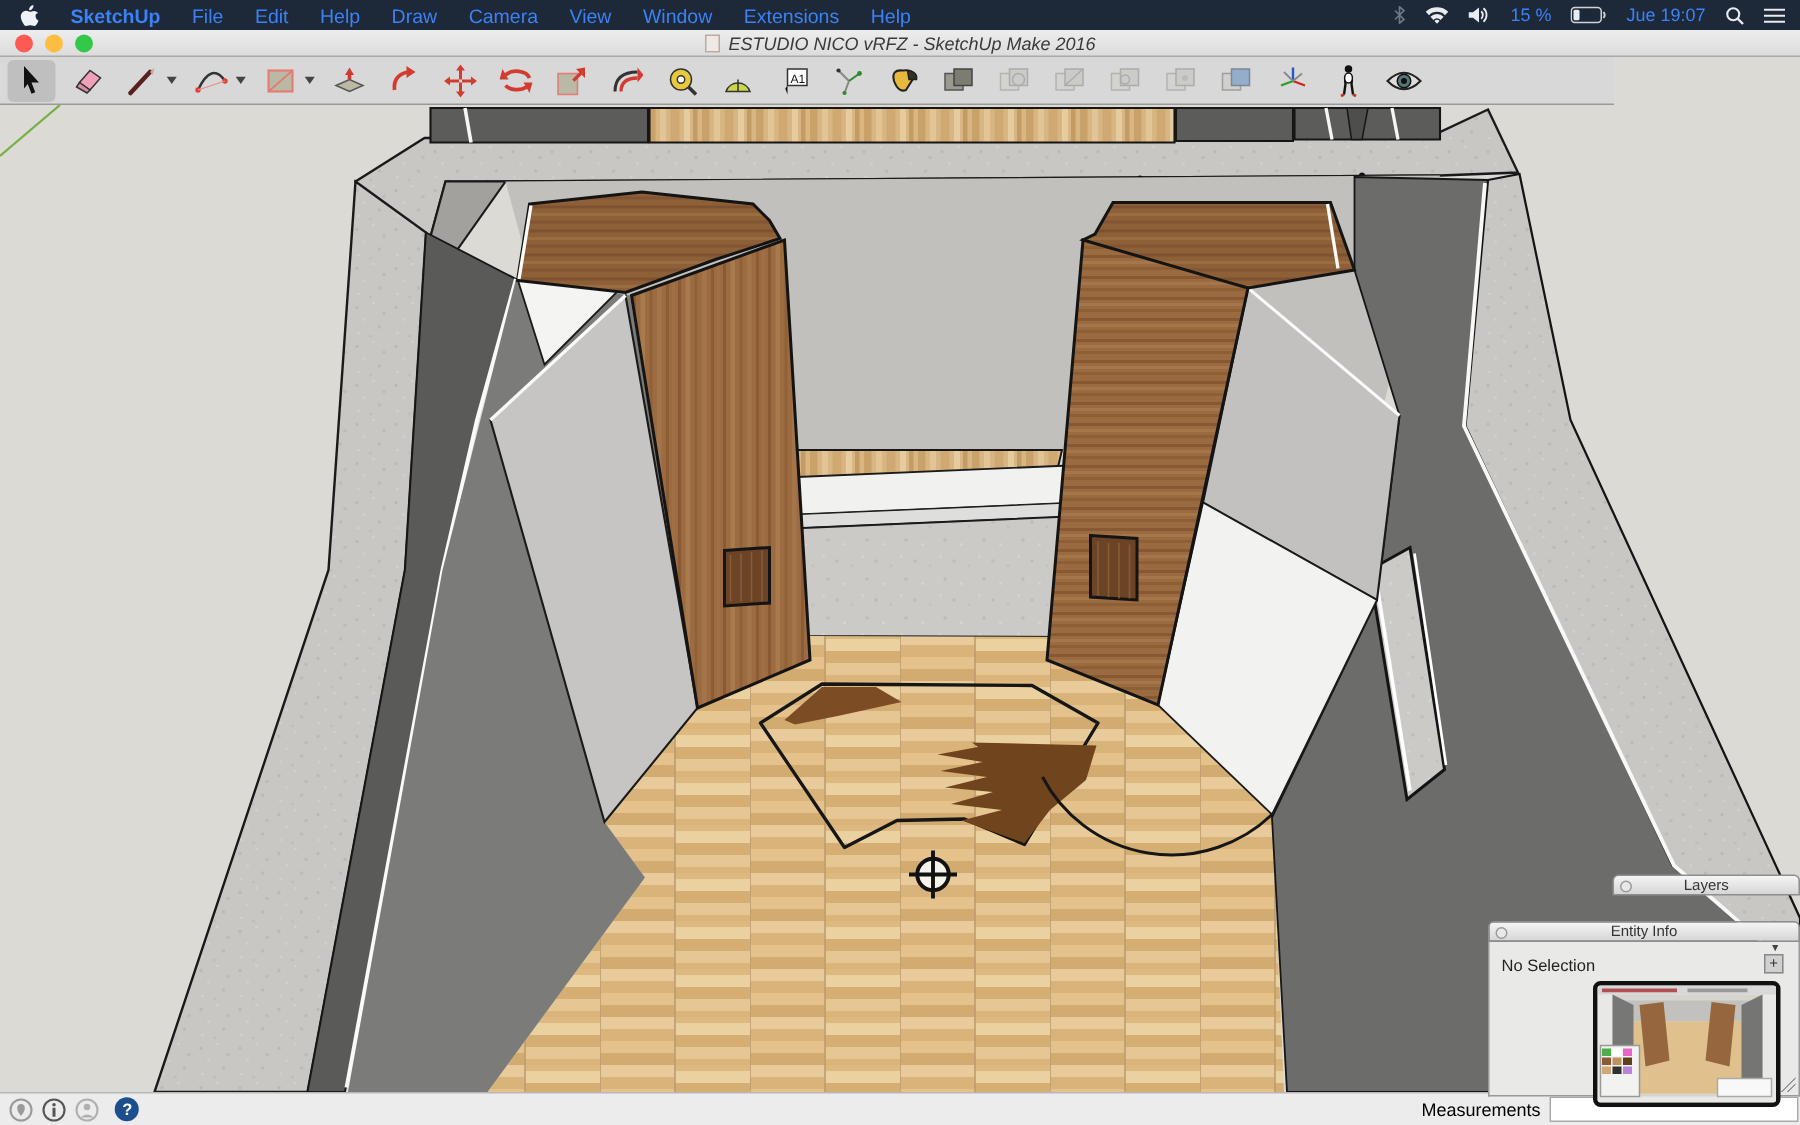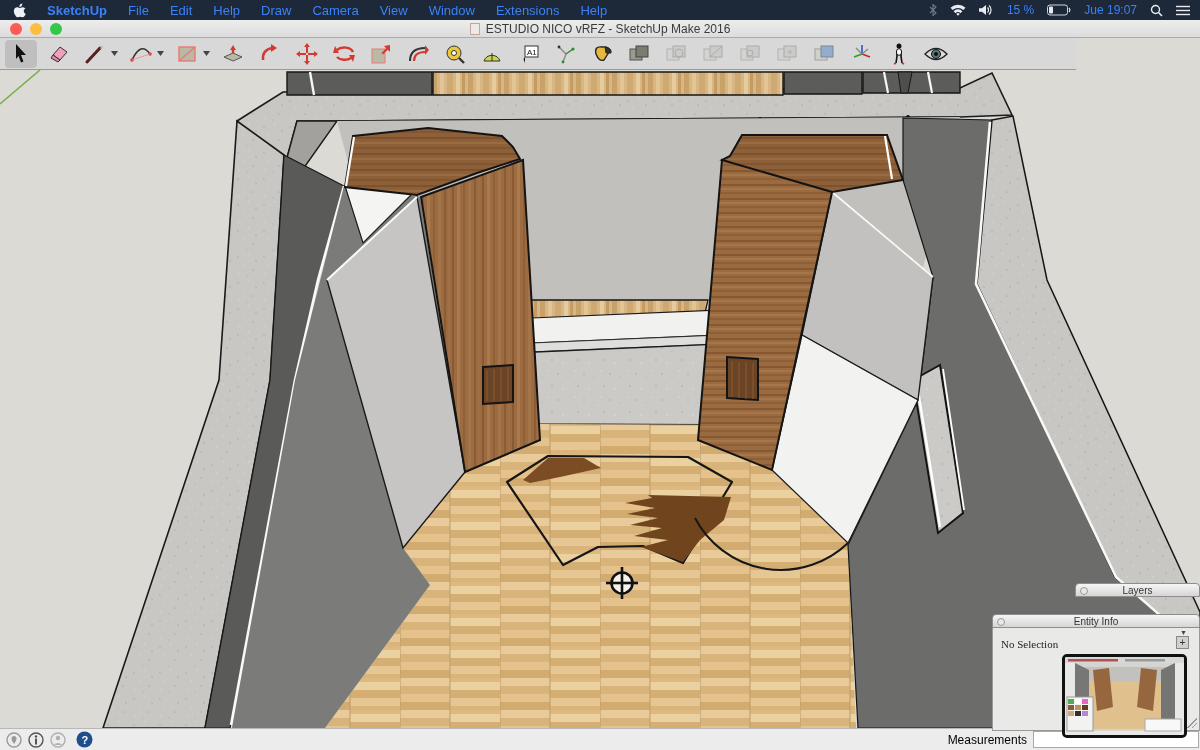--- a/index.html
+++ b/index.html
@@ -6,21 +6,21 @@
   html,body { width:1200px; height:750px; overflow:hidden; font-family:"Liberation Sans",sans-serif; }
   #app { position:relative; width:1200px; height:750px; background:#dcdad4; }
 
   #menubar { position:absolute; top:0; left:0; width:1200px; height:20px; background:#1d2838; display:flex; align-items:center; color:#3b82f6; font-size:13px; }
   #menubar .apple { margin-left:13px; display:flex; align-items:center; }
   #menubar .appname { font-weight:bold; margin-left:17px; }
   #menubar .mitem { margin-left:21px; }
   #menubar .right { margin-left:auto; display:flex; align-items:center; gap:13px; margin-right:10px; font-size:12px; }
   .sicon { display:inline-flex; align-items:center; }
 
-  #titlebar { position:absolute; top:20px; left:0; width:1200px; height:18px; background:linear-gradient(#ededed,#dcdcdc); border-bottom:1px solid #ababab; display:flex; align-items:center; }
+  #titlebar { position:absolute; top:20px; left:0; width:1200px; height:18px; background:linear-gradient(#ededed,#dcdcdc); border-bottom:1px solid #ababab; display:flex; align-items:center;font-style:italic; }
   .tl { width:12px; height:12px; border-radius:50%; margin-left:8px; }
   .tl.red{ background:#fc5a52; margin-left:10px;}
   .tl.yel{ background:#fdbd41; }
   .tl.grn{ background:#34c84a; }
   #wintitle { position:absolute; left:0; right:0; text-align:center; font-size:12px; color:#3a3a3a; }
   #wintitle .docicon { display:inline-block; width:10px; height:12px; background:#efe9e6; border:1px solid #c0a8a0; vertical-align:-2px; margin-right:6px; }
 
   #toolbar { position:absolute; top:38px; left:0; width:1076px; height:32px; background:#d8d8d8; border-bottom:1px solid #9a9a9a; display:flex; align-items:center; }
   .tool { width:32px; height:28px; display:flex; align-items:center; justify-content:center; margin-left:5px; flex:0 0 auto; }
   .tool.sel { background:#bfbfbf; border-radius:4px; }
@@ -32,21 +32,21 @@
   #statusbar .sic { margin-left:6px; display:inline-flex; }
   #statusbar .hint { margin-left:10px; }
   #statusbar .meas { margin-left:auto; color:#000000; }
   #statusbar input { width:166px; height:17px; border:1px solid #a8a8a8; background:#fff; margin:0 1px 0 6px; font-size:11px; }
 
   .panel-title { position:absolute; height:14px; background:linear-gradient(#f5f5f5,#d6d6d6); border:1px solid #8e8e8e; border-radius:4px 4px 0 0; font-size:10px; color:#333; text-align:center; line-height:13px; }
   .panel-title .pclose { position:absolute; left:4px; top:3px; width:8px; height:8px; border-radius:50%; border:1px solid #9a9a9a; background:#e8e8e8; }
   #layers-title { left:1075px; top:583px; width:125px; }
   #entity-title { left:992px; top:614px; width:208px; }
   #entity-body { position:absolute; left:992px; top:628px; width:208px; height:103px; background:#e9e9e8; border:1px solid #9a9a9a; border-top:none; font-size:11px; color:#222; }
-  #entity-body .nosel { position:absolute; left:8px; top:10px;font-family:Liberation Serif, serif; }
+  #entity-body .nosel { position:absolute; left:8px; top:10px; }
   #entity-body .addbtn { position:absolute; right:10px; top:8px; width:13px; height:13px; background:#d0d0d0; border:1px solid #888; font-size:10px; line-height:12px; text-align:center; color:#333; }
   #entity-body .ddarrow { position:absolute; right:12px; top:1px; font-size:7px; color:#444; }
   .resize-grip { position:absolute; right:2px; bottom:2px; width:10px; height:10px;
     background:linear-gradient(135deg, transparent 50%, #999 50%, #999 57%, transparent 57%, transparent 71%, #999 71%, #999 78%, transparent 78%); }
 
   #thumb { position:absolute; left:1062px; top:654px; width:125px; height:84px; background:#fff; border:3px solid #111; border-radius:5px; overflow:hidden; }
 </style>
 </head>
 <body>
 

